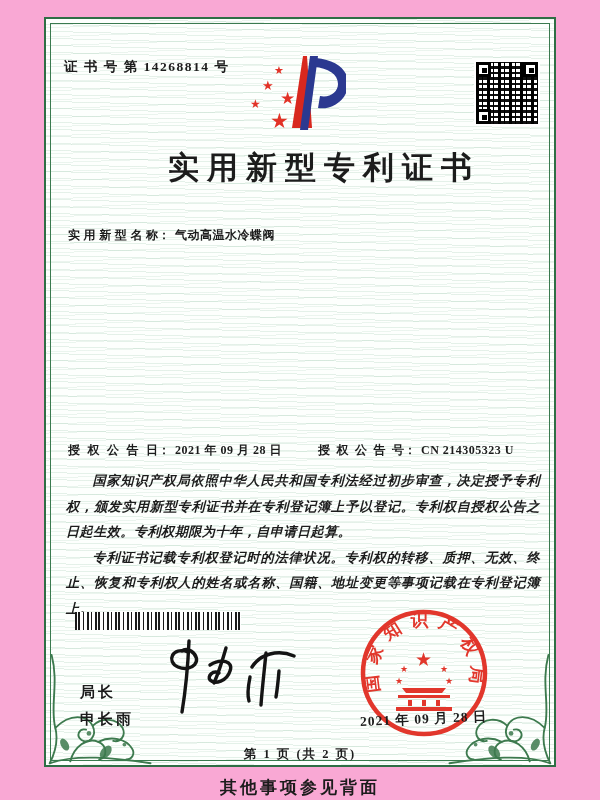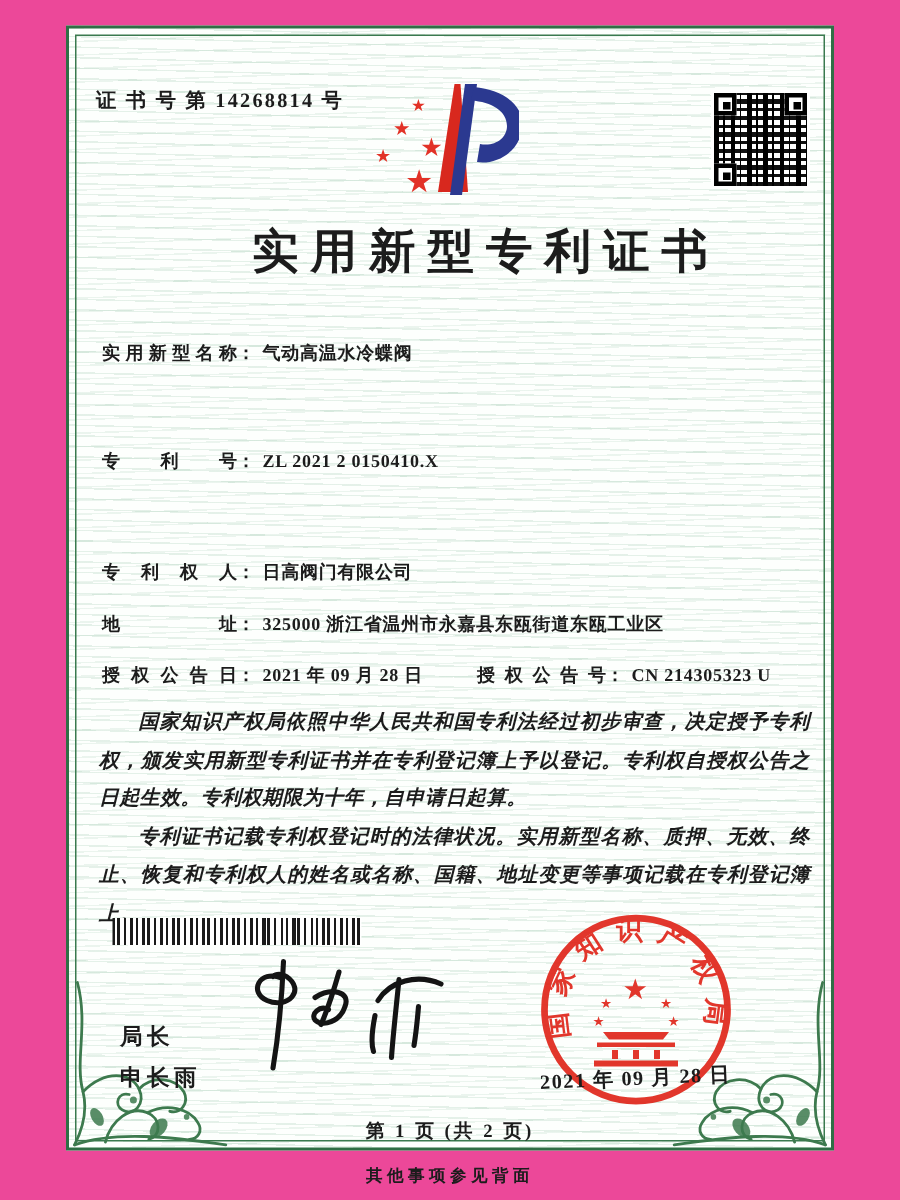--- a/index.html
+++ b/index.html
@@ -1,16 +1,16 @@
 <!DOCTYPE html>
 <html><head>
 <meta charset="utf-8">
 <style>
   html,body{margin:0;padding:0;background:#fff;}
-  .cert{position:relative;width:600px;height:800px;background:#ec4899;overflow:hidden;
+  .cert{position:relative;width:600px;height:800px;background:#f9a8d4;overflow:hidden;
         font-family:"Liberation Serif","DejaVu Serif",serif;color:#1c1c1c;}
   
   .frame-bg{position:absolute;left:44px;top:17px;width:512px;height:750px;
     background:
       repeating-linear-gradient(1.5deg, rgba(140,190,160,.22) 0 1px, transparent 1px 7px),
       repeating-linear-gradient(-2deg, rgba(140,190,160,.16) 0 1px, transparent 1px 9px),
       #fdfffd;}
   .frame-outer{position:absolute;left:44px;top:17px;width:512px;height:750px;
     border:2.5px solid #2f6e45;box-sizing:border-box;}
   .frame-inner{position:absolute;left:50px;top:23px;width:500px;height:738px;
@@ -51,21 +51,21 @@
   .signer{position:absolute;left:80px;top:658px;font-family:"Liberation Sans","DejaVu Sans",sans-serif;
     font-size:15px;font-weight:700;letter-spacing:3px;line-height:27px;margin-top:20px;}
   .signature{position:absolute;left:158px;top:636px;width:152px;height:82px;}
 
   .seal{position:absolute;left:357px;top:606px;width:134px;height:134px;opacity:.93;}
   .seal-date{position:absolute;left:360px;top:710px;width:140px;font-size:13.5px;font-weight:600;
     letter-spacing:1px;transform:rotate(-2.5deg);white-space:nowrap;}
 
   .page-num{position:absolute;left:0;right:0;top:746px;text-align:center;font-size:12.5px;
     letter-spacing:2px;font-weight:600;}
-  .back-note{position:absolute;left:0;right:0;top:776px;text-align:center;font-size:11px;
+  .back-note{position:absolute;left:0;right:0;top:776px;text-align:center;font-size:17px;
     letter-spacing:3px;font-weight:600;}
 </style>
 </head>
 <body>
 
 <div class="cert">
 
   <div class="frame-bg"></div>
   <div class="frame-outer"></div>
   <div class="frame-inner"></div>
@@ -123,36 +123,27 @@
     <div class="f f-tl"></div>
     <div class="f f-tr"></div>
     <div class="f f-bl"></div>
   </div>
 
   <div class="title">实用新型专利证书</div>
 
   <div class="row" style="top:227px">
     <span class="lbl">实用新型名称</span><span class="colon">：</span><span class="val">气动高温水冷蝶阀</span>
   </div>
-  <div class="row" style="top:299px">
-    <span class="lbl">专利号</span><span class="colon">：</span><span class="val">ZL 2021 2 0150410.X</span>
-  </div>
-  <div class="row" style="top:373px">
-    <span class="lbl">专利权人</span><span class="colon">：</span><span class="val">日高阀门有限公司</span>
-  </div>
-  <div class="row" style="top:408px">
-    <span class="lbl">地址</span><span class="colon">：</span><span class="val">325000 浙江省温州市永嘉县东瓯街道东瓯工业区</span>
-  </div>
   <div class="row" style="top:442px">
     <span class="lbl">授权公告日</span><span class="colon">：</span><span class="val">2021 年 09 月 28 日</span><span class="pair2"><span class="lbl">授权公告号</span><span class="colon">：</span><span class="val">CN 214305323 U</span></span>
   </div>
 
   <div class="paras">
     <p>国家知识产权局依照中华人民共和国专利法经过初步审查，决定授予专利权，颁发实用新型专利证书并在专利登记簿上予以登记。专利权自授权公告之日起生效。专利权期限为十年，自申请日起算。</p>
-    <p>专利证书记载专利权登记时的法律状况。实用新型名称、质押、无效、终止、恢复和专利权人的姓名或名称、国籍、地址变更等事项记载在专利登记簿上。</p>
+    <p>专利证书记载专利权登记时的法律状况。专利权的转移、质押、无效、终止、恢复和专利权人的姓名或名称、国籍、地址变更等事项记载在专利登记簿上。</p>
   </div>
 
   <div class="barcode"></div>
 
   <div class="signer">
     <div>局长</div>
     <div>申长雨</div>
   </div>
 
   <svg class="signature" viewBox="0 0 152 82">

